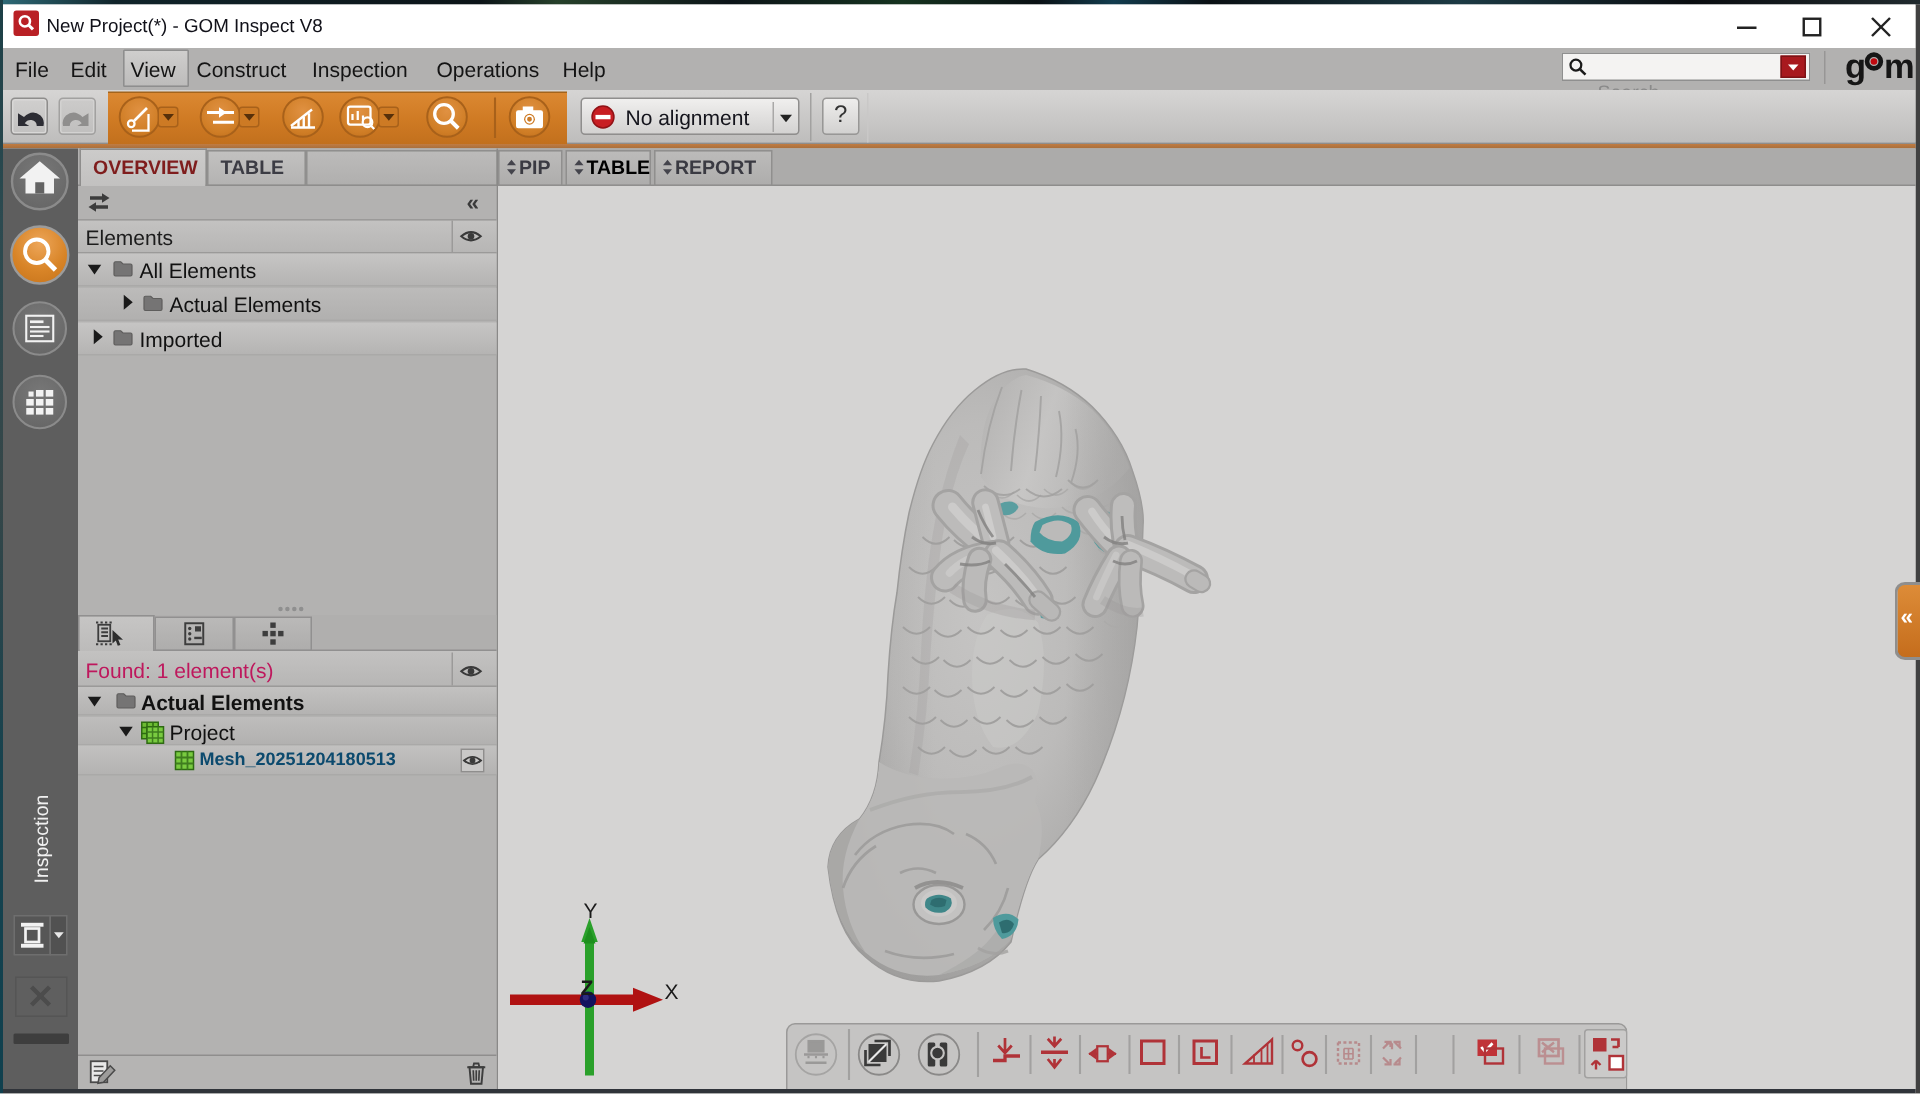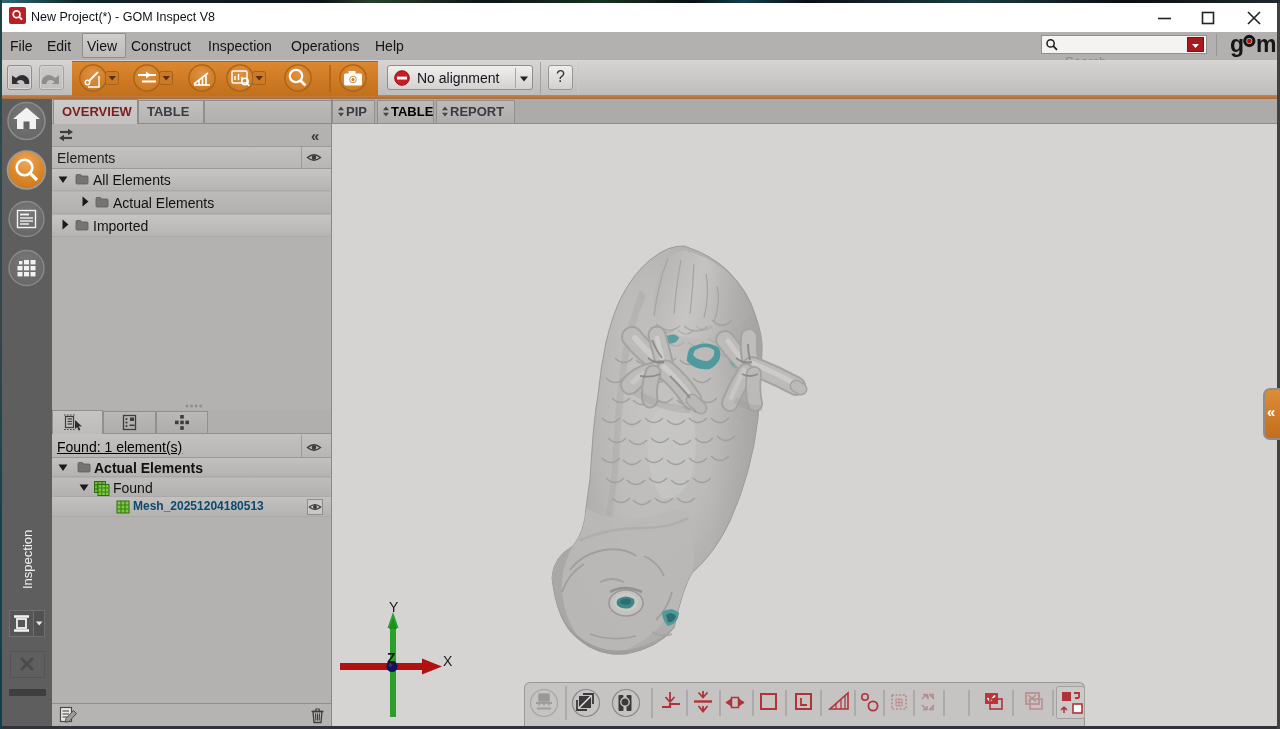--- a/index.html
+++ b/index.html
@@ -345,21 +345,21 @@
   <g fill="#3d3d3d">
     <rect x="8.2" y="1" width="3.6" height="3.6"></rect>
     <rect x="3" y="6.6" width="3.6" height="3.6"></rect>
       <rect x="8.2" y="6.6" width="3.6" height="3.6"></rect>
       <rect x="13.4" y="6.6" width="3.6" height="3.6"></rect>
     <rect x="8.2" y="12.2" width="3.6" height="3.6"></rect>
   </g>
 </svg>
 
 <div class="abs" style="left:52px;top:434px;width:279px;height:24px;background:linear-gradient(180deg,#c3c2c1,#b7b6b5);border-bottom:1px solid #9b9a99;"></div>
-<div class="abs" style="left:57px;top:439px;font-size:14px;color:#000000;text-decoration:underline;">Found: 1 element(s)</div>
+<div class="abs" style="left:57px;top:439px;font-size:14px;color:#be185d;">Found: 1 element(s)</div>
 <div class="abs" style="left:301px;top:435px;width:1px;height:22px;background:#9b9a99;"></div>
 <svg class="abs" style="left:306px;top:441px;" width="16" height="13" viewBox="0 0 16 13">
     <path d="M1.5 6.5 Q8 1 14.5 6.5 Q8 12 1.5 6.5 Z" fill="none" stroke="#3a3a3a" stroke-width="1.3"></path>
     <circle cx="8" cy="6.5" r="2.2" fill="#3a3a3a"></circle>
   </svg>
 
 <div class="abs" style="left:52px;top:458px;width:279px;height:19px;background:linear-gradient(180deg,#c2c1c0,#b4b3b2);border-bottom:1px solid #aaa9a8;"></div>
 <div class="abs" style="left:52px;top:478px;width:279px;height:19px;background:linear-gradient(180deg,#bebdbc,#b2b1b0);border-bottom:1px solid #aaa9a8;"></div>
 <div class="abs" style="left:52px;top:497px;width:279px;height:20px;background:linear-gradient(180deg,#c2c1c0,#b4b3b2);border-bottom:1px solid #aaa9a8;"></div>
 <svg class="abs" style="left:58px;top:463px;" width="10" height="9" viewBox="0 0 10 9">
@@ -371,21 +371,21 @@
 <div class="abs" style="left:94px;top:460px;font-size:14px;font-weight:bold;color:#111;">Actual Elements</div>
 <svg class="abs" style="left:79px;top:483px;" width="10" height="9" viewBox="0 0 10 9">
     <path d="M0.5 1.5 L9.5 1.5 L5 8 Z" fill="#1a1a1a"></path>
   </svg>
 <svg class="abs" style="left:93px;top:480px;" width="18" height="16" viewBox="0 0 18 16">
   <rect x="1.5" y="1.5" width="11" height="11" fill="#6cbc33" stroke="#2e6b12" stroke-width="1"></rect>
   <path d="M1.5 5 L12.5 5 M1.5 9 L12.5 9 M5 1.5 L5 12.5 M9 1.5 L9 12.5" stroke="#2e6b12" stroke-width="1"></path>
   <rect x="5" y="4.5" width="11" height="11" fill="#79cb40" stroke="#2e6b12" stroke-width="1"></rect>
   <path d="M5 8 L16 8 M5 12 L16 12 M8.7 4.5 L8.7 15.5 M12.4 4.5 L12.4 15.5" stroke="#3f7d1f" stroke-width="1"></path>
 </svg>
-<div class="abs" style="left:113px;top:480px;font-size:14px;color:#111;">Found</div>
+<div class="abs" style="left:113px;top:480px;font-size:14px;color:#111;">Project</div>
 <svg class="abs" style="left:116px;top:500px;" width="14" height="14" viewBox="0 0 14 14">
   <rect x="1" y="1" width="12" height="12" fill="#79cb40" stroke="#2e6b12" stroke-width="1"></rect>
   <path d="M1 5 L13 5 M1 9 L13 9 M5 1 L5 13 M9 1 L9 13" stroke="#3f7d1f" stroke-width="1.2"></path>
 </svg>
 <div class="abs" style="left:133px;top:499px;font-size:12px;color:#0c4a6e;font-weight:bold;">Mesh_20251204180513</div>
 <div class="abs" style="left:307px;top:499px;width:16px;height:16px;background:#c9c8c7;border:1px solid #8f8e8d;"></div>
 <svg class="abs" style="left:308px;top:501px;" width="14" height="12" viewBox="0 0 16 13">
     <path d="M1.5 6.5 Q8 1 14.5 6.5 Q8 12 1.5 6.5 Z" fill="none" stroke="#3a3a3a" stroke-width="1.3"></path>
     <circle cx="8" cy="6.5" r="2.2" fill="#3a3a3a"></circle>
   </svg>

